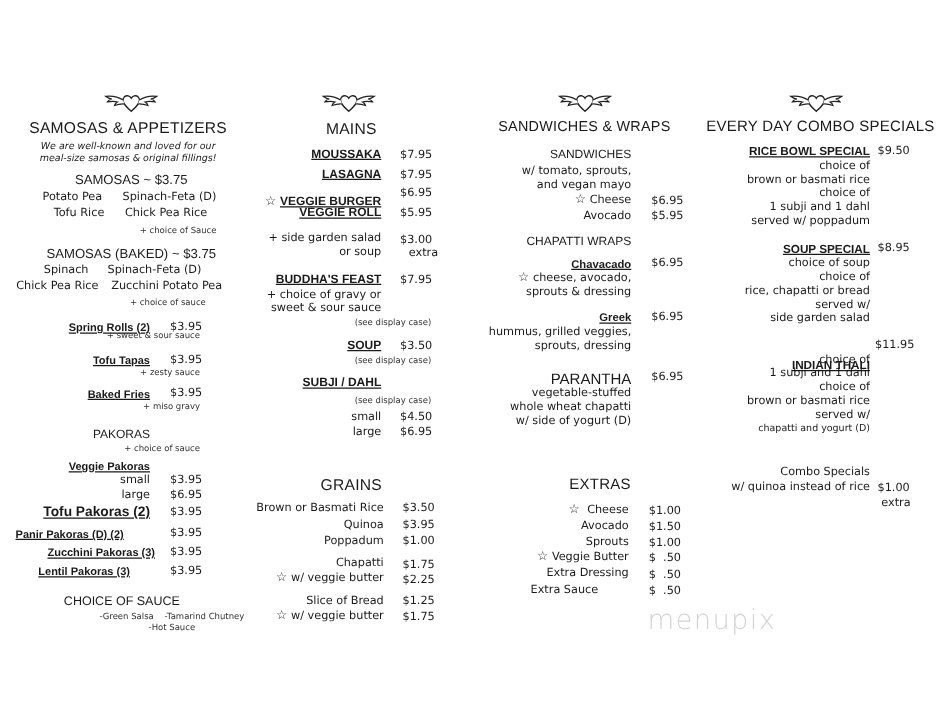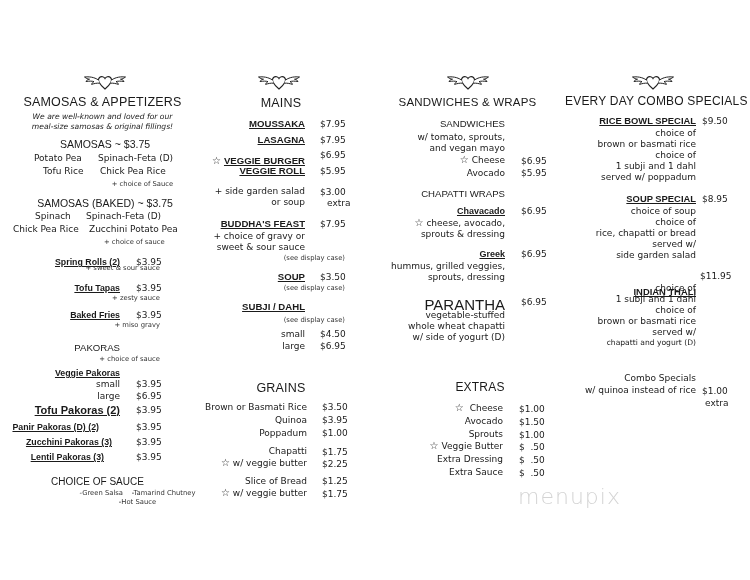--- a/index.html
+++ b/index.html
@@ -72,21 +72,21 @@
   <div class="abs name r" style="left:0;width:120px;top:367px;font-size:8.8px;">Veggie Pakoras</div>
   <div class="abs t r" style="left:0;width:120px;top:378px;">small</div>
   <div class="abs price" style="left:136px;top:378px;">$3.95</div>
   <div class="abs t r" style="left:0;width:120px;top:390px;">large</div>
   <div class="abs price" style="left:136px;top:390px;">$6.95</div>
 
   <div class="abs name r" style="left:0;width:120px;top:404px;font-size:11px;">Tofu Pakoras (2)</div>
   <div class="abs price" style="left:136px;top:404px;">$3.95</div>
   <div class="abs name r" style="left:0;width:99px;top:421px;font-size:8.8px;">Panir Pakoras (D) (2)</div>
   <div class="abs price" style="left:136px;top:421px;">$3.95</div>
-  <div class="abs name r" style="left:0;width:112px;top:436px;font-size:8.8px;">Zucchini Pakoras (3)</div>
+  <div class="abs name r" style="left:0;width:124px;top:436px;font-size:8.8px;">Zucchini Pakoras (3)</div>
   <div class="abs price" style="left:136px;top:436px;">$3.95</div>
   <div class="abs name r" style="left:0;width:104px;top:451px;font-size:8.8px;">Lentil Pakoras (3)</div>
   <div class="abs price" style="left:136px;top:451px;">$3.95</div>
 
   <div class="abs c" style="left:0;width:195px;top:476px;font-family:'Liberation Sans',sans-serif;font-size:10px;">CHOICE OF SAUCE</div>
   <div class="abs tx c" style="left:0;width:195px;top:489px;white-space:pre;">-Green Salsa    -Tamarind Chutney</div>
   <div class="abs tx c" style="left:0;width:195px;top:498px;">-Hot Sauce</div>
 </div>
 
 <div>
@@ -177,21 +177,21 @@
   <div class="abs t r" style="left:380px;width:125px;top:217px;">
     <span class="star">☆</span><span>cheese, avocado,</span>
   </div>
   <div class="abs t r" style="left:380px;width:125px;top:228px;">sprouts &amp; dressing</div>
 
   <div class="abs name r" style="left:395px;width:110px;top:248px;font-weight:bold;font-size:9px;">Greek</div>
   <div class="abs price" style="left:521px;top:248px;">$6.95</div>
   <div class="abs t r" style="left:380px;width:125px;top:260px;">hummus, grilled veggies,</div>
   <div class="abs t r" style="left:380px;width:125px;top:271px;">sprouts, dressing</div>
 
-  <div class="abs r" style="left:395px;width:110px;top:296px;font-family:'Liberation Sans',sans-serif;font-size:15px;">PARANTHA</div>
+  <div class="abs r" style="left:395px;width:110px;top:296px;font-family:'Liberation Sans',sans-serif;font-size:12px;">PARANTHA</div>
   <div class="abs price" style="left:521px;top:296px;">$6.95</div>
   <div class="abs t r" style="left:380px;width:125px;top:309px;">vegetable-stuffed</div>
   <div class="abs t r" style="left:380px;width:125px;top:320px;">whole wheat chapatti</div>
   <div class="abs t r" style="left:380px;width:125px;top:331px;">w/ side of yogurt (D)</div>
 </div>
 
 <div>
   <div class="abs heading c" style="left:440px;width:80px;top:380px;font-size:12px;">EXTRAS</div>
 
   <div class="abs t r" style="left:400px;width:103px;top:402px;">
@@ -201,21 +201,21 @@
   <div class="abs t r" style="left:400px;width:103px;top:415px;">Avocado</div>
   <div class="abs price" style="left:519px;top:416px;">$1.50</div>
   <div class="abs t r" style="left:400px;width:103px;top:428px;">Sprouts</div>
   <div class="abs price" style="left:519px;top:429px;">$1.00</div>
   <div class="abs t r" style="left:400px;width:103px;top:440px;">
     <span class="star">☆</span><span>Veggie Butter</span>
   </div>
   <div class="abs price" style="left:519px;top:441px;white-space:pre;">$  .50</div>
   <div class="abs t r" style="left:400px;width:103px;top:453px;">Extra Dressing</div>
   <div class="abs price" style="left:519px;top:454px;white-space:pre;">$  .50</div>
-  <div class="abs t r" style="left:400px;width:103px;top:466px;">Extra Sauce</div>
+  <div class="abs t r" style="left:400px;width:103px;top:466px;text-align:center;">Extra Sauce</div>
   <div class="abs price" style="left:519px;top:467px;white-space:pre;">$  .50</div>
 </div>
 
 <div>
   <svg class="wings" style="left:631px;top:73px;">
       <use href="#wingheart"></use>
     </svg>
   <div class="abs heading c" style="left:565px;width:180px;top:94px;font-size:12px;">EVERY DAY COMBO SPECIALS</div>
 
   <div class="abs name r" style="left:580px;width:116px;top:115px;font-size:9.4px;">RICE BOWL SPECIAL</div>

